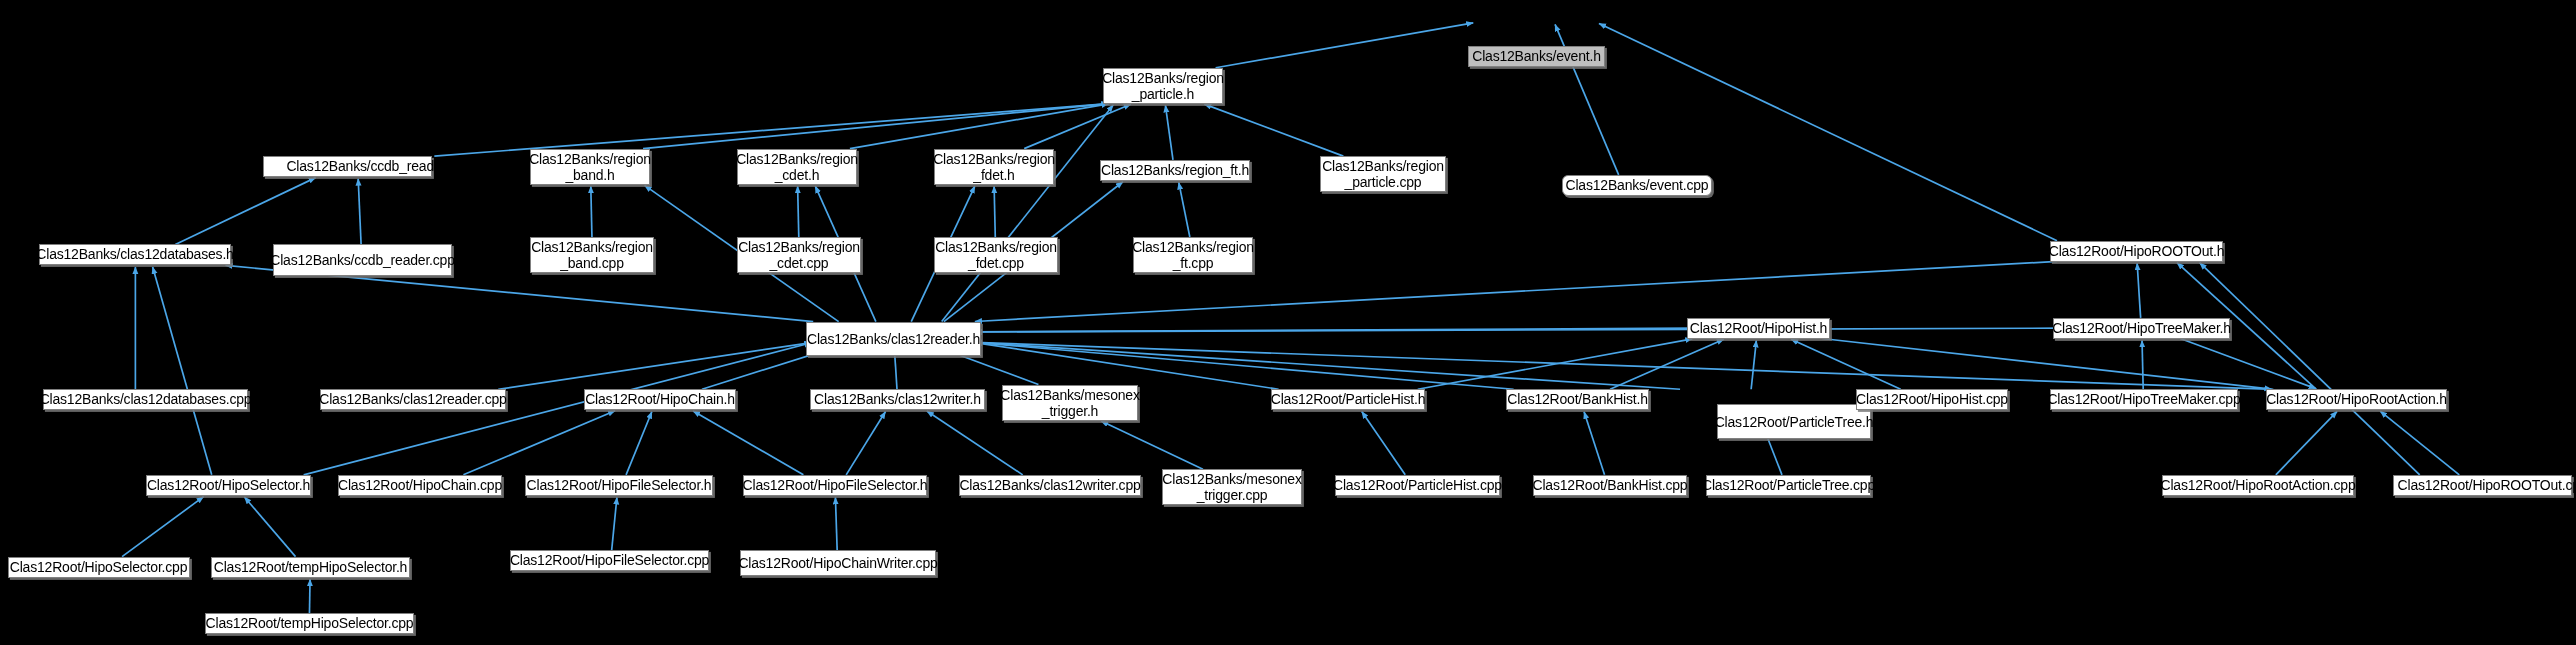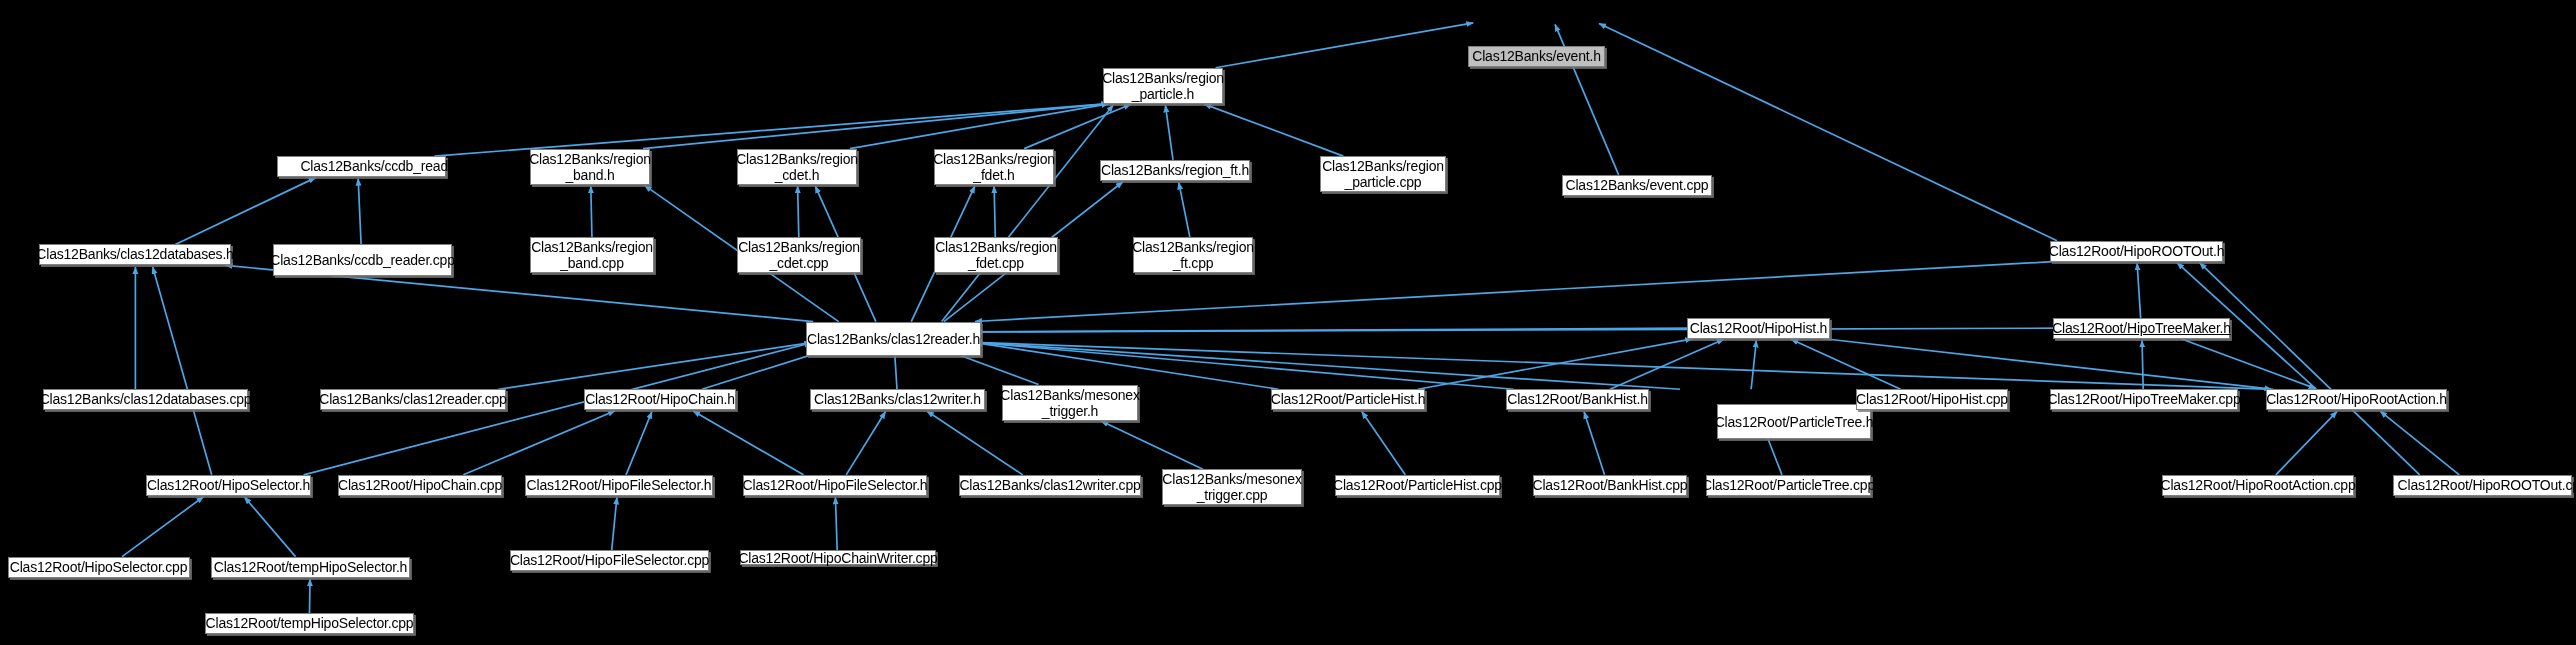--- a/index.html
+++ b/index.html
@@ -80,26 +80,26 @@
       <path d="M2279.64,414 Q2279.023697047361,387.9997191855448 2278.4073940947223,361.9994383710896" fill="none" stroke="#4ba6e8" stroke-width="1.8" marker-end="url(#ah)"></path>
       <path d="M2276.92,338 Q2275.063869329284,308.99795827005784 2273.2077386585675,279.9959165401157" fill="none" stroke="#4ba6e8" stroke-width="1.8" marker-end="url(#ah)"></path>
       <path d="M2573.76,505 Q2456.720010122489,392.1939635606527 2339.680020244977,279.3879271213055" fill="none" stroke="#4ba6e8" stroke-width="1.8" marker-end="url(#ah)"></path>
       <path d="M2463.88,414 Q2389.7402978494465,346.67227902994597 2315.6005956988924,279.34455805989194" fill="none" stroke="#4ba6e8" stroke-width="1.8" marker-end="url(#ah)"></path>
       <path d="M2420.72,505 Q2453.305733178322,471.21971770877036 2485.8914663566447,437.4394354175407" fill="none" stroke="#4ba6e8" stroke-width="1.8" marker-end="url(#ah)"></path>
       <path d="M2615.88,505 Q2573.77912856305,471.1268641657004 2531.6782571261006,437.2537283314008" fill="none" stroke="#4ba6e8" stroke-width="1.8" marker-end="url(#ah)"></path>
       <path d="M1938,360 Q2177.006268683841,386.88820522693214 2416.0125373676824,413.7764104538643" fill="none" stroke="#4ba6e8" stroke-width="1.8" marker-end="url(#ah)"></path>
       <path d="M2319.04,360 Q2391.062158238969,386.6529368483026 2463.084316477938,413.30587369660526" fill="none" stroke="#4ba6e8" stroke-width="1.8" marker-end="url(#ah)"></path>
     </svg>
 <div class="node root" style="left: 1468px; top: 1.9px; width: 137px; height: 20.7px; margin-top: 44px;">Clas12Banks/event.h</div>
-    <div class="node" style="left: 1562px; top: 175px; width: 150px; height: 20.7px;">Clas12Banks/event.cpp</div>
+    <div class="node" style="left: 1562px; top: 175px; width: 150px; height: 20.7px; border-radius: 6px;">Clas12Banks/event.cpp</div>
     <div class="node" style="left: 1103px; top: 68px; width: 120px; height: 36px;">Clas12Banks/region
 _particle.h</div>
     <div class="node" style="left: 1320px; top: 156px; width: 126px; height: 36px;">Clas12Banks/region
 _particle.cpp</div>
-    <div class="node" style="left: 277px; top: 156px; width: 169px; height: 20.7px; padding-left: 48px;">Clas12Banks/ccdb_reader.h</div>
+    <div class="node" style="left: 263px; top: 156px; width: 169px; height: 20.7px; padding-left: 48px;">Clas12Banks/ccdb_reader.h</div>
     <div class="node" style="left: 273px; top: 244px; width: 179px; height: 32px;">Clas12Banks/ccdb_reader.cpp</div>
     <div class="node" style="left: 39px; top: 244px; width: 192px; height: 20.7px;">Clas12Banks/clas12databases.h</div>
     <div class="node" style="left: 43px; top: 389px; width: 205px; height: 20.7px;">Clas12Banks/clas12databases.cpp</div>
     <div class="node" style="left: 530px; top: 149px; width: 120px; height: 36px;">Clas12Banks/region
 _band.h</div>
     <div class="node" style="left: 530px; top: 237px; width: 124px; height: 36px;">Clas12Banks/region
 _band.cpp</div>
     <div class="node" style="left: 737px; top: 149px; width: 120px; height: 36px;">Clas12Banks/region
 _cdet.h</div>
     <div class="node" style="left: 737px; top: 237px; width: 124px; height: 36px;">Clas12Banks/region
@@ -121,29 +121,29 @@
 _trigger.cpp</div>
     <div class="node" style="left: 146px; top: 475px; width: 165px; height: 20.7px;">Clas12Root/HipoSelector.h</div>
     <div class="node" style="left: 7.5px; top: 557px; width: 182px; height: 20.7px;">Clas12Root/HipoSelector.cpp</div>
     <div class="node" style="left: 211px; top: 557px; width: 199px; height: 20.7px;">Clas12Root/tempHipoSelector.h</div>
     <div class="node" style="left: 205px; top: 613px; width: 209px; height: 20.7px;">Clas12Root/tempHipoSelector.cpp</div>
     <div class="node" style="left: 584px; top: 389px; width: 152px; height: 20.7px;">Clas12Root/HipoChain.h</div>
     <div class="node" style="left: 338px; top: 475px; width: 164px; height: 20.7px;">Clas12Root/HipoChain.cpp</div>
     <div class="node" style="left: 525px; top: 475px; width: 188px; height: 20.7px;">Clas12Root/HipoFileSelector.h</div>
     <div class="node" style="left: 510px; top: 550px; width: 199px; height: 20.7px;">Clas12Root/HipoFileSelector.cpp</div>
     <div class="node" style="left: 743px; top: 475px; width: 184px; height: 20.7px;">Clas12Root/HipoFileSelector.h</div>
-    <div class="node" style="left: 740px; top: 550px; width: 196px; height: 15px;">Clas12Root/HipoChainWriter.cpp</div>
+    <div class="node" style="left: 740px; top: 550px; width: 196px; height: 26px;">Clas12Root/HipoChainWriter.cpp</div>
     <div class="node" style="left: 1271px; top: 389px; width: 154px; height: 20.7px;">Clas12Root/ParticleHist.h</div>
     <div class="node" style="left: 1335px; top: 475px; width: 165px; height: 20.7px;">Clas12Root/ParticleHist.cpp</div>
     <div class="node" style="left: 1506px; top: 389px; width: 143px; height: 20.7px;">Clas12Root/BankHist.h</div>
     <div class="node" style="left: 1533px; top: 475px; width: 154px; height: 20.7px;">Clas12Root/BankHist.cpp</div>
     <div class="node" style="left: 1673px; top: 404px; width: 154px; height: 35px; margin-left: 44px;">Clas12Root/ParticleTree.h</div>
     <div class="node" style="left: 1706px; top: 475px; width: 165px; height: 20.7px;">Clas12Root/ParticleTree.cpp</div>
     <div class="node" style="left: 1687px; top: 318px; width: 143px; height: 20.7px;">Clas12Root/HipoHist.h</div>
     <div class="node" style="left: 1856px; top: 389px; width: 152px; height: 20.7px;">Clas12Root/HipoHist.cpp</div>
-    <div class="node" style="left: 2053px; top: 318px; width: 177px; height: 20.7px; text-decoration: underline;">Clas12Root/HipoTreeMaker.h</div>
+    <div class="node" style="left: 2053px; top: 318px; width: 177px; height: 20.7px;">Clas12Root/HipoTreeMaker.h</div>
     <div class="node" style="left: 2050px; top: 389px; width: 188px; height: 20.7px;">Clas12Root/HipoTreeMaker.cpp</div>
     <div class="node" style="left: 2050px; top: 241px; width: 173px; height: 20.7px;">Clas12Root/HipoROOTOut.h</div>
     <div class="node" style="left: 2393px; top: 475px; width: 179px; height: 20.7px; padding-left: 20px;">Clas12Root/HipoROOTOut.cpp</div>
     <div class="node" style="left: 2266px; top: 389px; width: 181px; height: 20.7px;">Clas12Root/HipoRootAction.h</div>
     <div class="node" style="left: 2162px; top: 475px; width: 192px; height: 20.7px;">Clas12Root/HipoRootAction.cpp</div>
   </div>
 
 
 </body></html>

